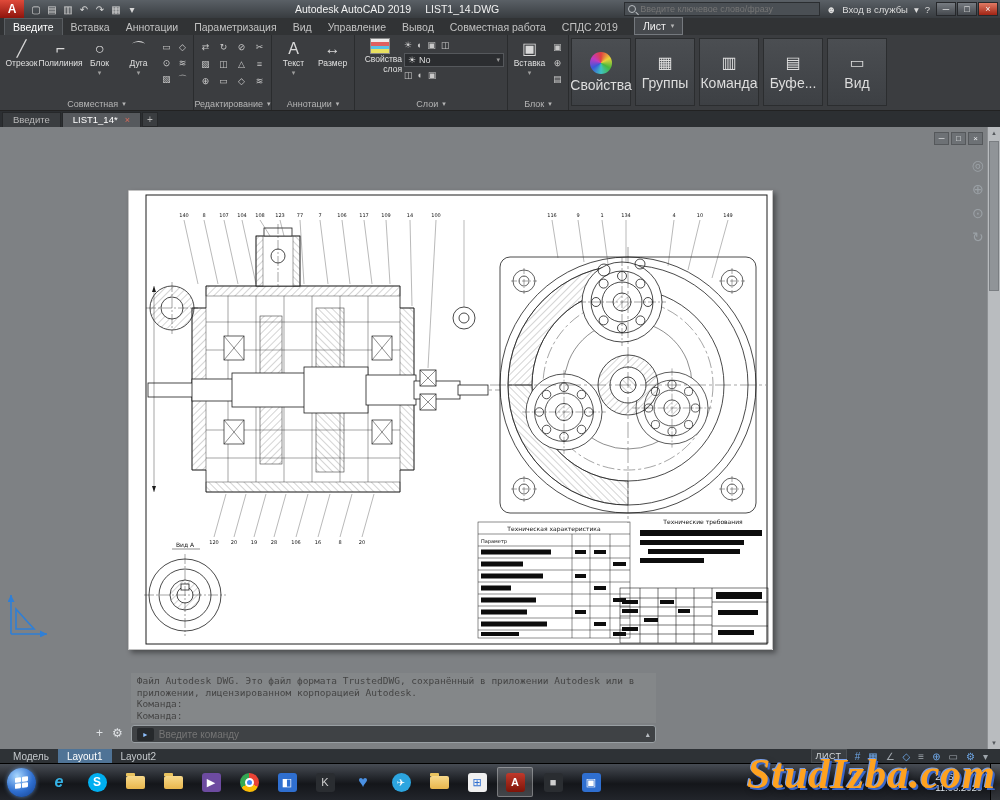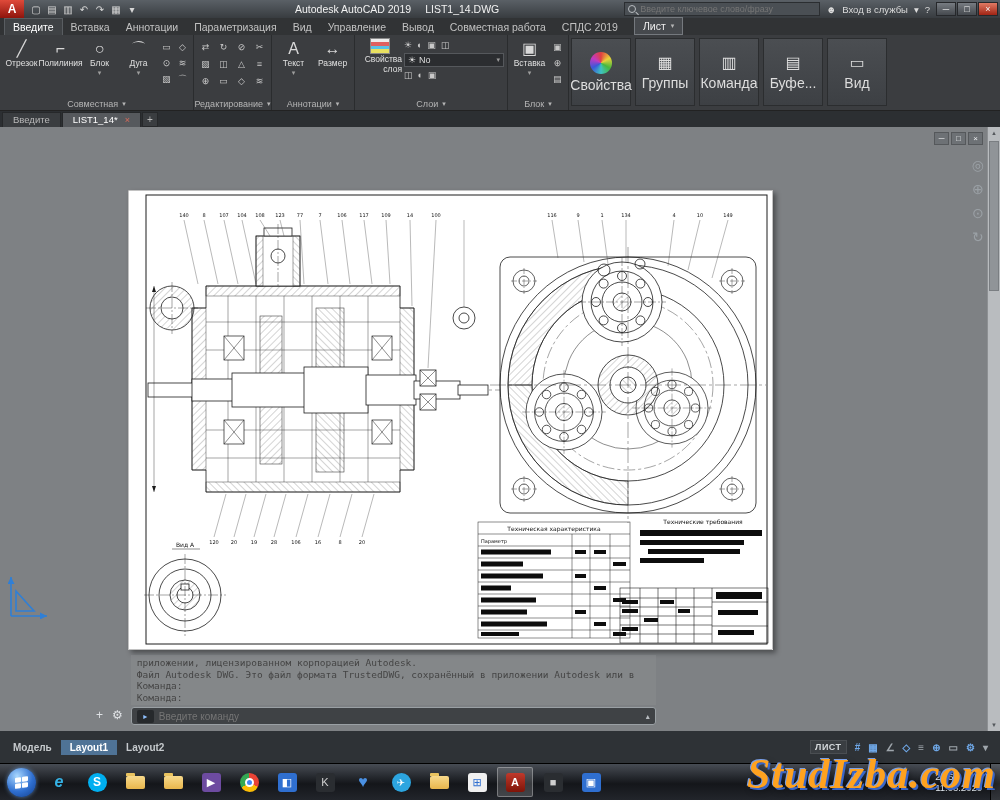--- a/index.html
+++ b/index.html
@@ -81,21 +81,21 @@
   .cmdwrap{position:absolute;left:96px;bottom:6px;display:flex;align-items:flex-end;gap:8px;}
   .cmdicons{display:flex;gap:9px;color:#dfe2e5;font-size:12px;padding-bottom:3px;}
   .cmdcol{width:525px;}
   .cmdhist{background:rgba(142,144,146,.38);padding:2px 6px;font-family:"DejaVu Sans Mono",monospace;font-size:9.5px;line-height:11.5px;color:#454545;}
   .cmdinput{margin-top:2px;display:flex;align-items:center;height:18px;background:rgba(58,61,64,.92);border:1px solid #9aa0a4;border-radius:3px;padding:0 5px;gap:5px;}
   .cmdbadge{width:17px;height:13px;background:#26292c;color:#8fc1ff;font-size:8px;text-align:center;line-height:13px;border-radius:2px;flex:0 0 auto;}
   .cmdinput input{flex:1;background:transparent;border:none;outline:none;color:#cfd3d6;font-size:10px;}
   .cmdarrow{color:#b9bdc1;font-size:8px;}
 
   
-  .statusbar{height:32px;background:#2e3236;display:flex;align-items:center;color:#c6cacd;font-size:10px;flex:0 0 auto;padding-left:4px;font-weight:bold;}
+  .statusbar{height:14px;background:#2e3236;display:flex;align-items:center;color:#c6cacd;font-size:10px;flex:0 0 auto;padding-left:4px;}
   .sbtab{padding:2px 9px;}
   .sbtab.active{background:#4f7396;color:#fff;}
   .sbright{margin-left:auto;display:flex;align-items:center;gap:8px;padding-right:12px;}
   .sbright .si{font-size:10px;color:#9fa6ac;}
   .sbright .si.on{color:#6fa8e8;}
   .sheetlbl{font-size:9px;letter-spacing:.5px;color:#d5d9dc;border:1px solid #4a4e52;padding:1px 4px;background:#3a3e42;}
 
   
   .taskbar{height:37px;background:linear-gradient(#474c54,#14161a 55%,#22252b);border-top:1px solid #000;display:flex;align-items:center;padding-left:3px;gap:2px;flex:0 0 auto;}
   .tbi{width:36px;height:30px;display:flex;align-items:center;justify-content:center;border-radius:2px;flex:0 0 auto;}
@@ -633,22 +633,22 @@
     </g>
   </svg>
 
   <div class="cmdwrap">
     <div class="cmdicons">
       <span>+</span>
       <span>⚙</span>
     </div>
     <div class="cmdcol">
       <div class="cmdhist">
+        <div>Файл Autodesk DWG. Это файл формата TrustedDWG, сохранённый в приложении Autodesk или в</div>
         <div>приложении, лицензированном корпорацией Autodesk.</div>
-        <div>Файл Autodesk DWG. Это файл формата TrustedDWG, сохранённый в приложении Autodesk или в</div>
         <div>Команда:</div>
         <div>Команда:</div>
       </div>
       <div class="cmdinput">
         <div class="cmdbadge">▸</div>
         <input placeholder="Введите команду" style="">
         <span class="cmdarrow">▴</span>
       </div>
     </div>
   </div>

